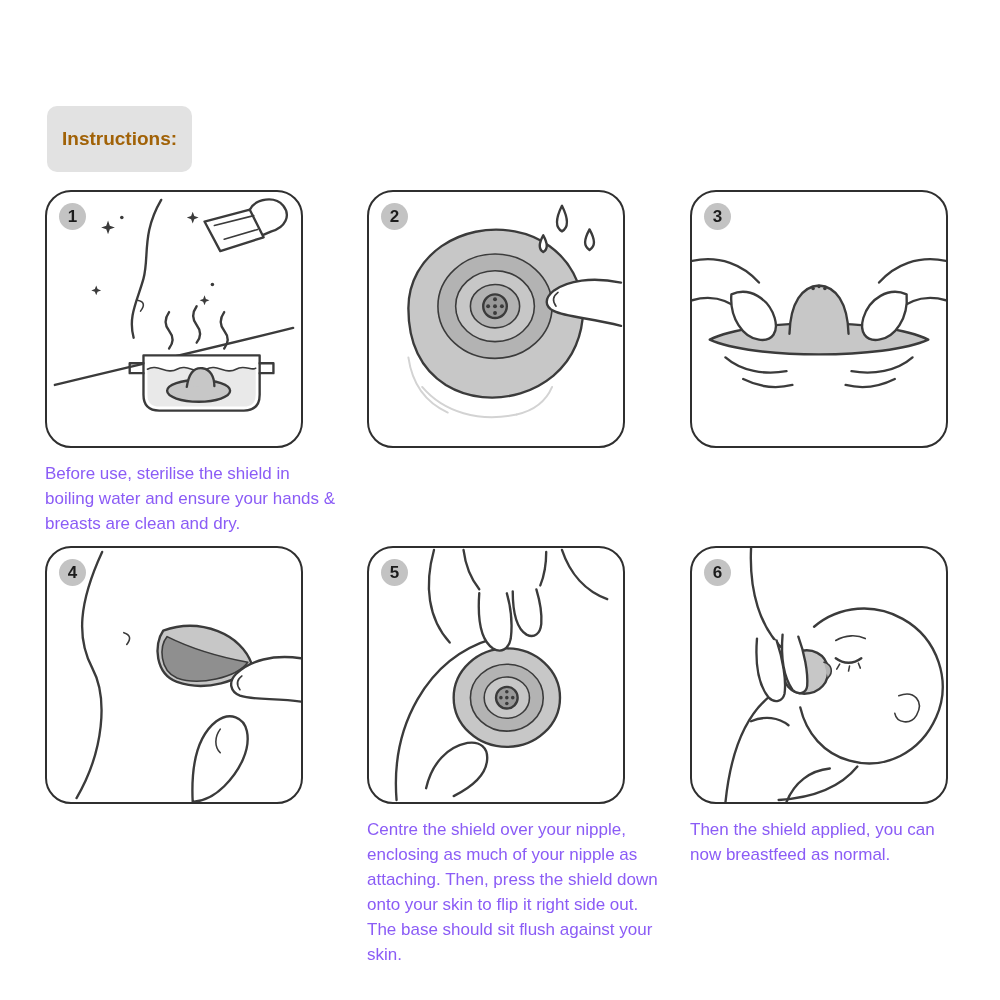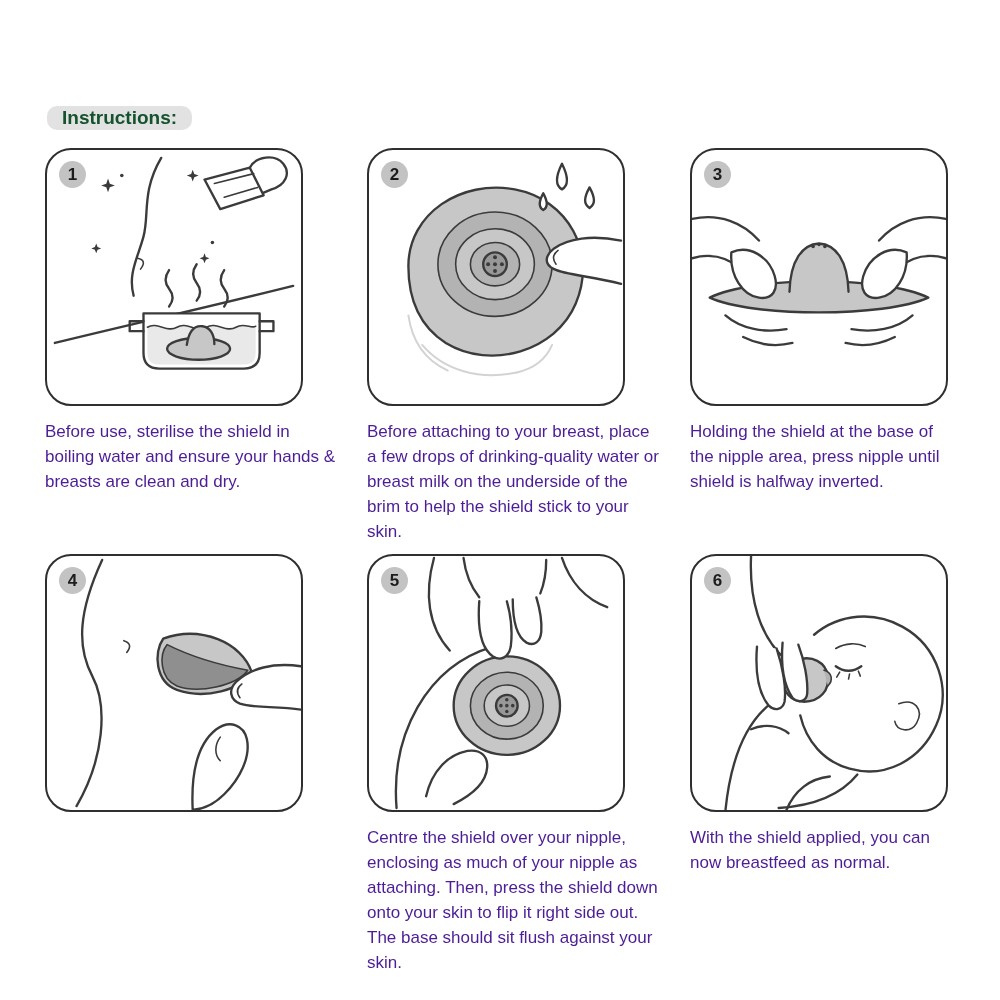--- a/index.html
+++ b/index.html
@@ -1,23 +1,23 @@
 <!DOCTYPE html>
 <html><head>
 <meta charset="utf-8">
 <style>
   html,body{margin:0;padding:0;background:#ffffff;}
   body{width:1000px;height:1000px;font-family:"Liberation Sans", sans-serif;color:#1b1b1b;overflow:hidden;}
   .sheet{position:relative;width:1000px;height:1000px;padding:106px 0 0 45px;box-sizing:border-box;}
-  .header-pill{display:inline-block;background:#e2e2e2;border-radius:10px;padding:1px 15px;font-size:19px;font-weight:700;color:#14532d;margin:0 0 18px 2px;}
+  .header-pill{display:inline-block;background:#e2e2e2;border-radius:10px;padding:22px 15px;font-size:19px;font-weight:700;color:#a16207;margin:0 0 18px 2px;}
   .grid{display:grid;grid-template-columns:322px 323px 290px;}
   .cell{display:flex;flex-direction:column;align-items:flex-start;margin-bottom:10px;}
   .panel{position:relative;width:258px;height:258px;border:2.4px solid #2f2f2f;border-radius:26px;background:#fff;box-sizing:border-box;overflow:hidden;}
   .badge{position:absolute;top:11px;left:12px;width:27px;height:27px;border-radius:50%;background:#c3c3c3;color:#1c1c1c;display:flex;align-items:center;justify-content:center;font-size:17px;font-weight:600;z-index:2;}
-  .caption{margin-top:13px;font-size:17px;line-height:25px;color:#4c1d95;max-width:296px;}
+  .caption{margin-top:13px;font-size:17px;line-height:25px;color:#8b5cf6;max-width:296px;}
   .cell:nth-child(3n) .caption{max-width:268px;}
   .art{position:absolute;inset:0;width:100%;height:100%;}
   .art path,.art ellipse,.art circle,.art rect{stroke:#3b3b3b;stroke-width:2.4;fill:none;stroke-linecap:round;stroke-linejoin:round;}
   .art .thin{stroke-width:1.6;}
   .art .f-white{fill:#ffffff;}
   .art .f-gray{fill:#c7c7c7;}
   .art .f-mid{fill:#b3b3b3;}
   .art .f-dark{fill:#989898;}
   .art .f-light{fill:#e9e9e9;}
   .art .f-fold{fill:#8f8f8f;}
@@ -83,21 +83,20 @@
           <circle class="f-ink nostroke" cx="121" cy="116" r="2"></circle>
           <circle class="f-ink nostroke" cx="135" cy="116" r="2"></circle>
           <circle class="f-ink nostroke" cx="128" cy="123" r="2"></circle>
           <path class="f-white" d="M256 92 C 226 86 202 90 188 100 C 178 108 178 116 188 121 C 200 127 226 128 256 136"></path>
           <path class="thin" d="M192 102 q -8 6 -2 14"></path>
           <path class="f-white" d="M196 14 C 189 28 189 36 196 40 C 203 36 203 28 196 14 Z"></path>
           <path class="f-white" d="M224 38 C 218 49 218 55 224 59 C 230 55 230 49 224 38 Z"></path>
           <path class="f-white" d="M177 44 C 172 53 172 58 177 61 C 182 58 182 53 177 44 Z"></path>
         </svg>
       </div>
-      <div class="caption">Before attaching to your breast, place a few drops of drinking-quality water or breast milk on the underside of the brim to help the shield stick to your skin.</div>
     </div>
 
     <div class="cell">
       <div class="panel">
         <div class="badge">3</div>
         <svg class="art" viewBox="0 0 258 258">
           <path d="M0 70 C 28 64 52 74 68 92"></path>
           <path d="M0 110 C 20 104 38 110 52 122"></path>
           <path d="M258 70 C 230 64 206 74 190 92"></path>
           <path d="M258 110 C 238 104 220 110 206 122"></path>
@@ -107,21 +106,20 @@
           <circle class="f-ink nostroke" cx="129" cy="96" r="1.8"></circle>
           <circle class="f-ink nostroke" cx="135" cy="98" r="1.8"></circle>
           <path class="f-white" d="M40 104 C 58 96 78 108 84 128 C 88 142 82 152 68 150 C 52 148 38 128 40 104 Z"></path>
           <path class="f-white" d="M218 104 C 200 96 180 108 174 128 C 170 142 176 152 190 150 C 206 148 220 128 218 104 Z"></path>
           <path d="M34 168 C 50 182 74 186 96 182"></path>
           <path d="M224 168 C 208 182 184 186 162 182"></path>
           <path d="M52 190 C 68 198 86 200 102 196"></path>
           <path d="M206 190 C 190 198 172 200 156 196"></path>
         </svg>
       </div>
-      <div class="caption">Holding the shield at the base of the nipple area, press nipple until shield is halfway inverted.</div>
     </div>
 
     <div class="cell">
       <div class="panel">
         <div class="badge">4</div>
         <svg class="art" viewBox="0 0 258 258">
           <path d="M56 4 C 32 56 30 92 46 122 C 62 152 58 206 30 254"></path>
           <path class="thin" d="M78 86 q 10 3 3 12"></path>
           <path class="f-gray" d="M118 84 C 156 70 198 88 208 118 C 198 136 160 146 132 136 C 110 128 108 98 118 84 Z"></path>
           <path class="f-fold thin" d="M122 90 C 150 104 182 112 204 116 C 192 132 154 140 132 132 C 114 124 114 100 122 90 Z"></path>
@@ -175,17 +173,17 @@
           <path d="M34 258 C 40 200 58 160 92 142"></path>
           <path class="f-gray" d="M106 106 C 122 100 136 108 138 122 C 140 136 130 148 114 148 C 100 148 92 138 93 124 C 94 114 99 109 106 106 Z"></path>
           <path class="f-mid thin" d="M134 116 C 142 118 144 126 138 132"></path>
           <path class="f-white" d="M66 92 C 64 118 68 140 78 152 C 84 158 92 156 94 148 C 96 134 92 112 86 94"></path>
           <path class="f-white" d="M92 88 C 90 112 94 132 102 144 C 108 150 116 148 117 140 C 118 126 114 106 108 90"></path>
           <path d="M60 176 C 74 170 88 172 98 180"></path>
           <path d="M96 258 C 104 238 120 226 140 224"></path>
           <path d="M168 222 C 150 244 120 254 88 256"></path>
         </svg>
       </div>
-      <div class="caption">With the shield applied, you can now breastfeed as normal.</div>
+      <div class="caption">Then the shield applied, you can now breastfeed as normal.</div>
     </div>
 
   </div>
 </div>
 
 </body></html>

